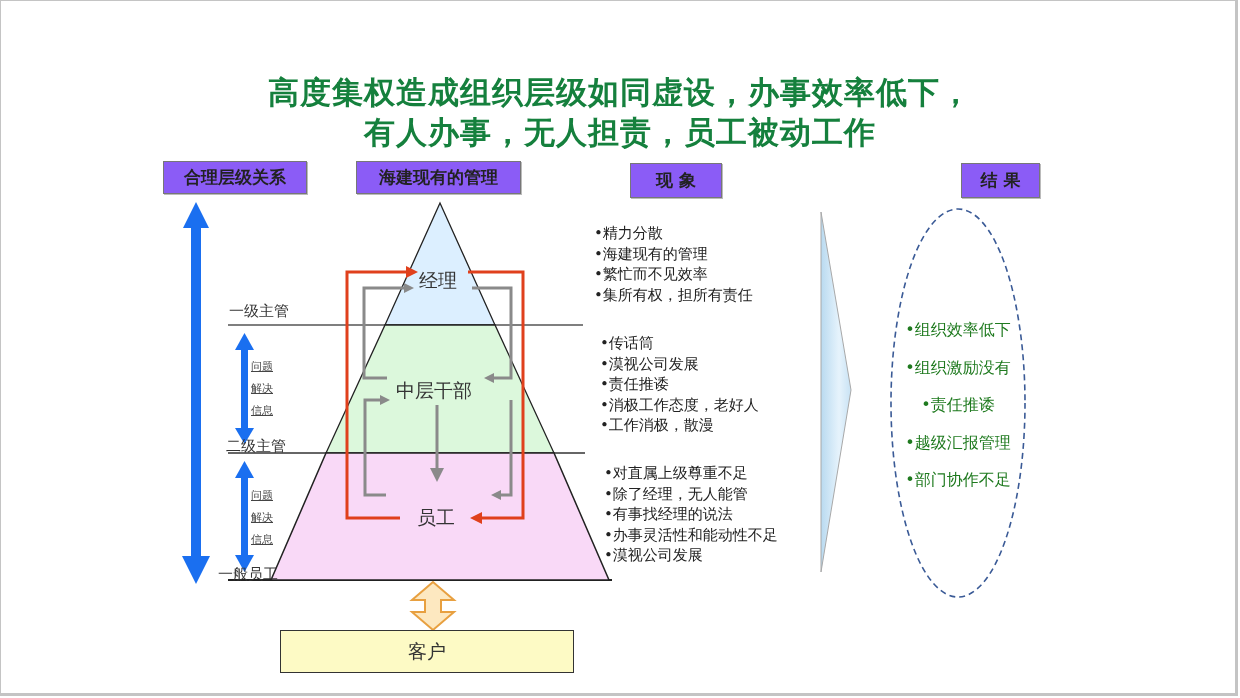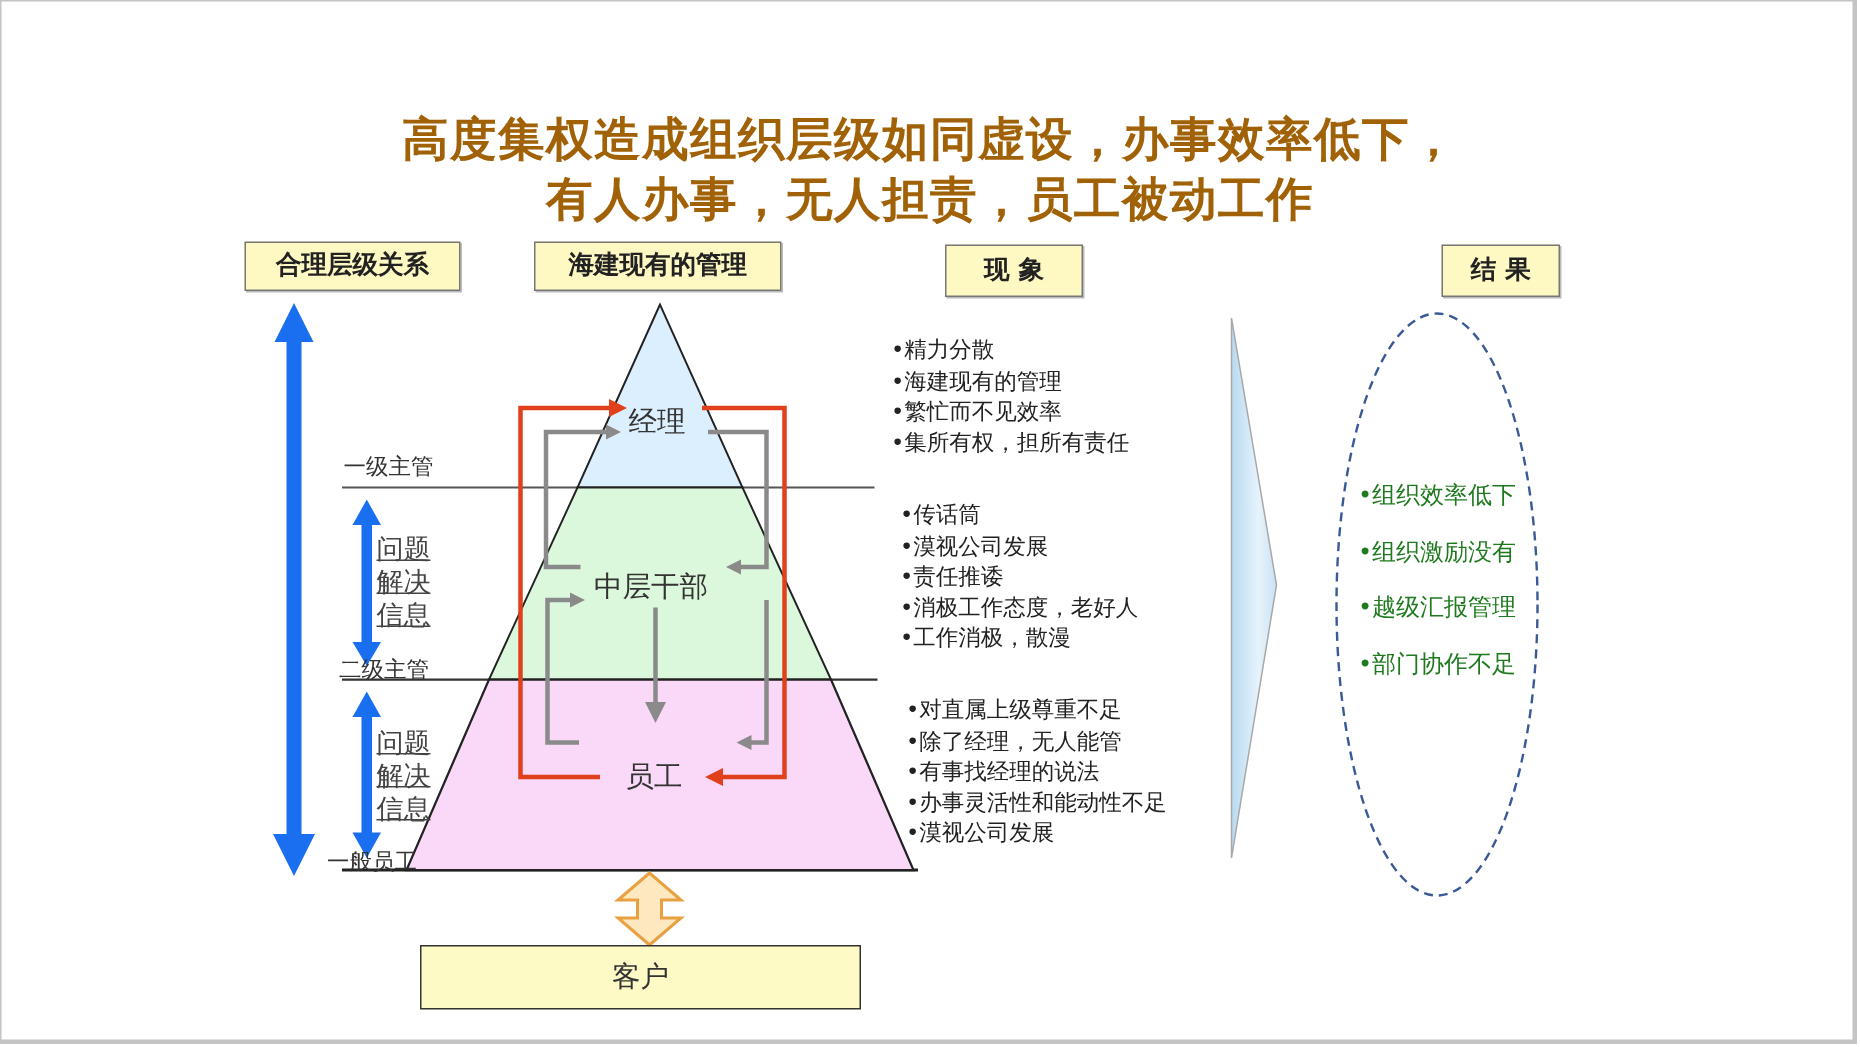--- a/index.html
+++ b/index.html
@@ -1,24 +1,24 @@
 <!DOCTYPE html>
 <html><head>
 <meta charset="utf-8">
 <style>
   html, body { margin:0; padding:0; }
   body { width:1240px; height:698px; background:#ffffff; position:relative; overflow:hidden;
          font-family:"DejaVu Serif","Liberation Serif",serif; }
   .frame { position:absolute; left:0; top:0; width:1238px; height:696px; border:1px solid #c4c4c4; border-right:3px solid #c4c4c4; border-bottom:3px solid #c4c4c4; box-sizing:border-box; }
   .title { position:absolute; left:0; width:1240px; text-align:center; font-family:"DejaVu Sans","Liberation Sans",sans-serif;
-           font-weight:bold; font-size:31px; color:#a16207; letter-spacing:1px; }
-  .hbox { position:absolute; border:1.5px solid #777; background:#fef9c3; font-family:"DejaVu Sans","Liberation Sans",sans-serif;
+           font-weight:bold; font-size:31px; color:#15803d; letter-spacing:1px; }
+  .hbox { position:absolute; border:1.5px solid #777; background:#8b5cf6; font-family:"DejaVu Sans","Liberation Sans",sans-serif;
           font-weight:bold; font-size:17px; color:#222; text-align:center; box-sizing:border-box; box-shadow:1px 1px 0 #bbb; }
   .lvl { position:absolute; font-size:15px; color:#333; }
-  .ud { position:absolute; font-size:18px; color:#444; text-decoration:underline; line-height:22px; }
+  .ud { position:absolute; font-size:11px; color:#444; text-decoration:underline; line-height:22px; }
   .plabel { position:absolute; font-size:19px; color:#333; }
   .list { position:absolute; font-size:15px; color:#222; line-height:20.5px; margin:0; padding:0; list-style:none; }
   .list li::before { content:"•"; }
   .res { position:absolute; font-family:"DejaVu Sans","Liberation Sans",sans-serif; font-weight:normal; font-size:16px; color:#1f7a1f; line-height:37.5px; text-align:center; width:150px; }
   .cust { position:absolute; left:280px; top:630px; width:294px; height:43px; background:#fdfac5; border:1.5px solid #333; box-sizing:border-box;
           text-align:center; line-height:40px; font-size:19px; color:#333; }
   svg { position:absolute; left:0; top:0; }
 </style>
 </head>
 <body>
@@ -134,15 +134,16 @@
   <li>对直属上级尊重不足</li>
   <li>除了经理，无人能管</li>
   <li>有事找经理的说法</li>
   <li>办事灵活性和能动性不足</li>
   <li>漠视公司发展</li>
 </ul>
 
 <div class="res" style="left:883px;top:311px;">
   <div>•组织效率低下</div>
   <div>•组织激励没有</div>
+  <div>•责任推诿</div>
   <div>•越级汇报管理</div>
   <div>•部门协作不足</div>
 </div>
 
 </body></html>

